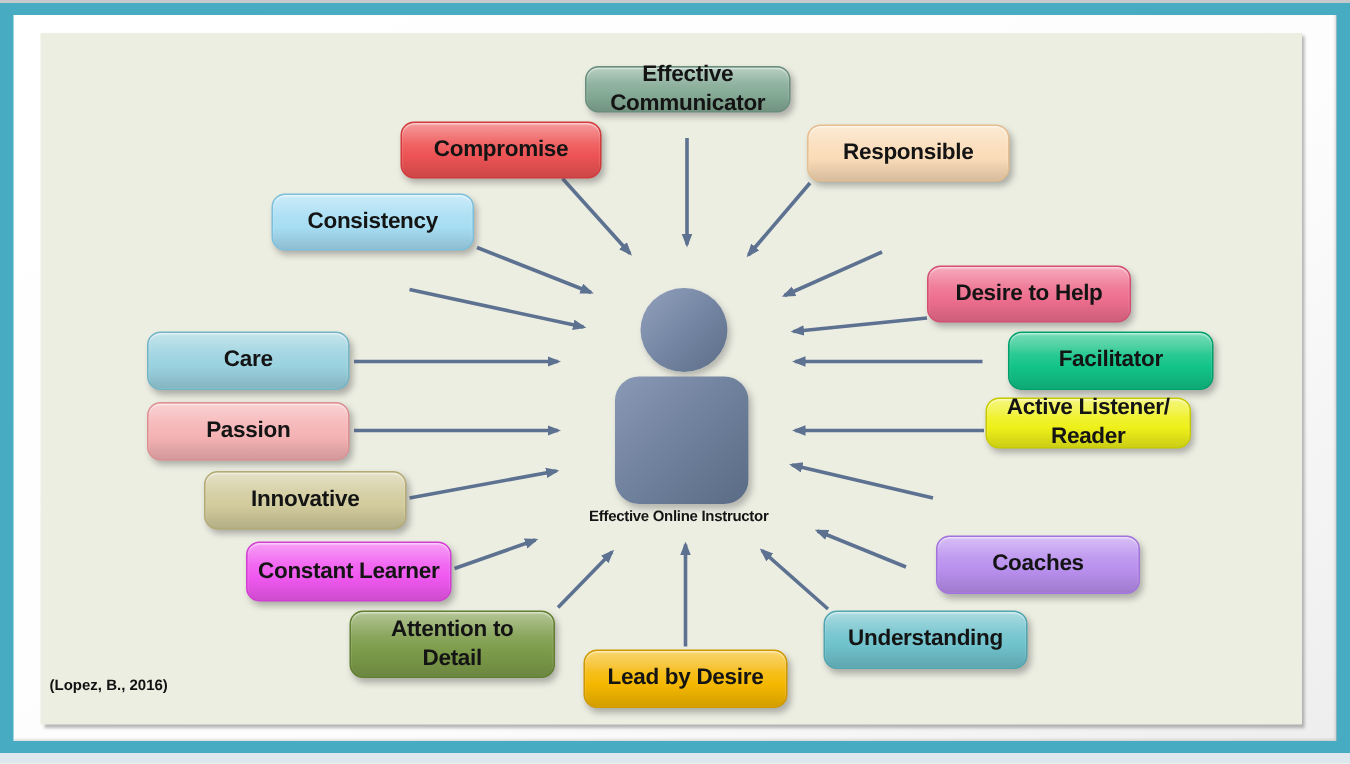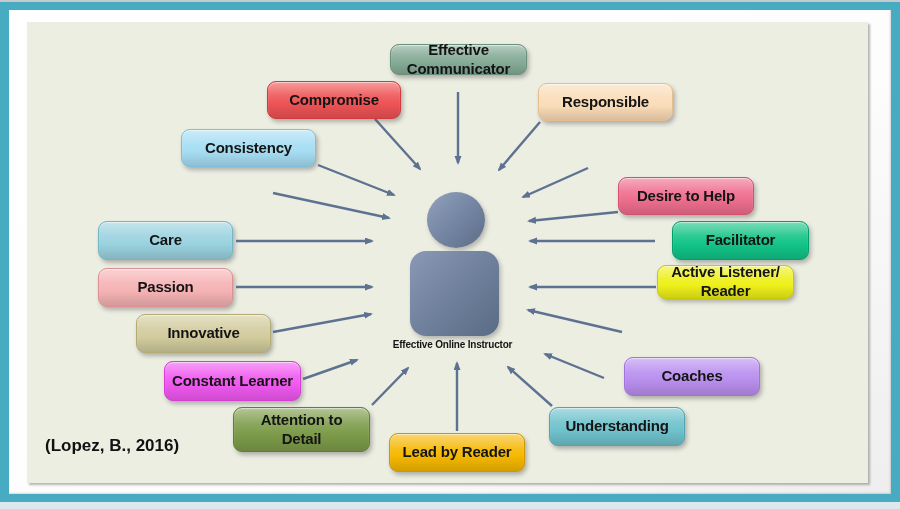--- a/index.html
+++ b/index.html
@@ -57,22 +57,22 @@
     border-radius: 16px;
     background: linear-gradient(135deg, #8a9ab6 0%, #72839f 45%, #5a6b85 100%);
     box-shadow: 2px 3px 4px rgba(80,80,80,0.35);
   }
   .center-label {
     position: absolute; left: 330px; top: 339px; width: 245px;
     font-size: 10px; font-weight: 600; letter-spacing: -0.2px; text-align: center;
     color: var(--text);
   }
   .citation {
-    position: absolute; left: 33px; top: 436px;
-    font-size: 17px; font-weight: 700; color: #111; margin-left: 12px;
+    position: absolute; left: 33px; top: 452px;
+    font-size: 10px; font-weight: 700; color: #111;
   }
 </style>
 </head>
 <body>
 
 <div class="stage">
   <div class="teal-frame"></div>
   <div class="strip-top"></div>
   <div class="strip-bottom"></div>
   <div class="white-frame"></div>
@@ -149,17 +149,17 @@
     <span class="node-label">Constant Learner</span>
     </div>
   <div class="node" style="left: 233px; top: 407px; width: 137px; height: 45px; --c: #7d9c4a; --cd: #617f30;">
     <span class="node-label">Attention to
 Detail</span>
     </div>
   <div class="node" style="left: 549px; top: 407px; width: 136px; height: 39px; --c: #6fc2cc; --cd: #4fa5b0;">
     <span class="node-label">Understanding</span>
     </div>
   <div class="node" style="left: 389px; top: 433px; width: 136px; height: 39px; --c: #f5b800; --cd: #cf9800;">
-    <span class="node-label">Lead by Reader</span>
+    <span class="node-label">Lead by Desire</span>
     </div>
 
   <div class="citation">(Lopez, B., 2016)</div>
 </div>
 
 </body></html>

